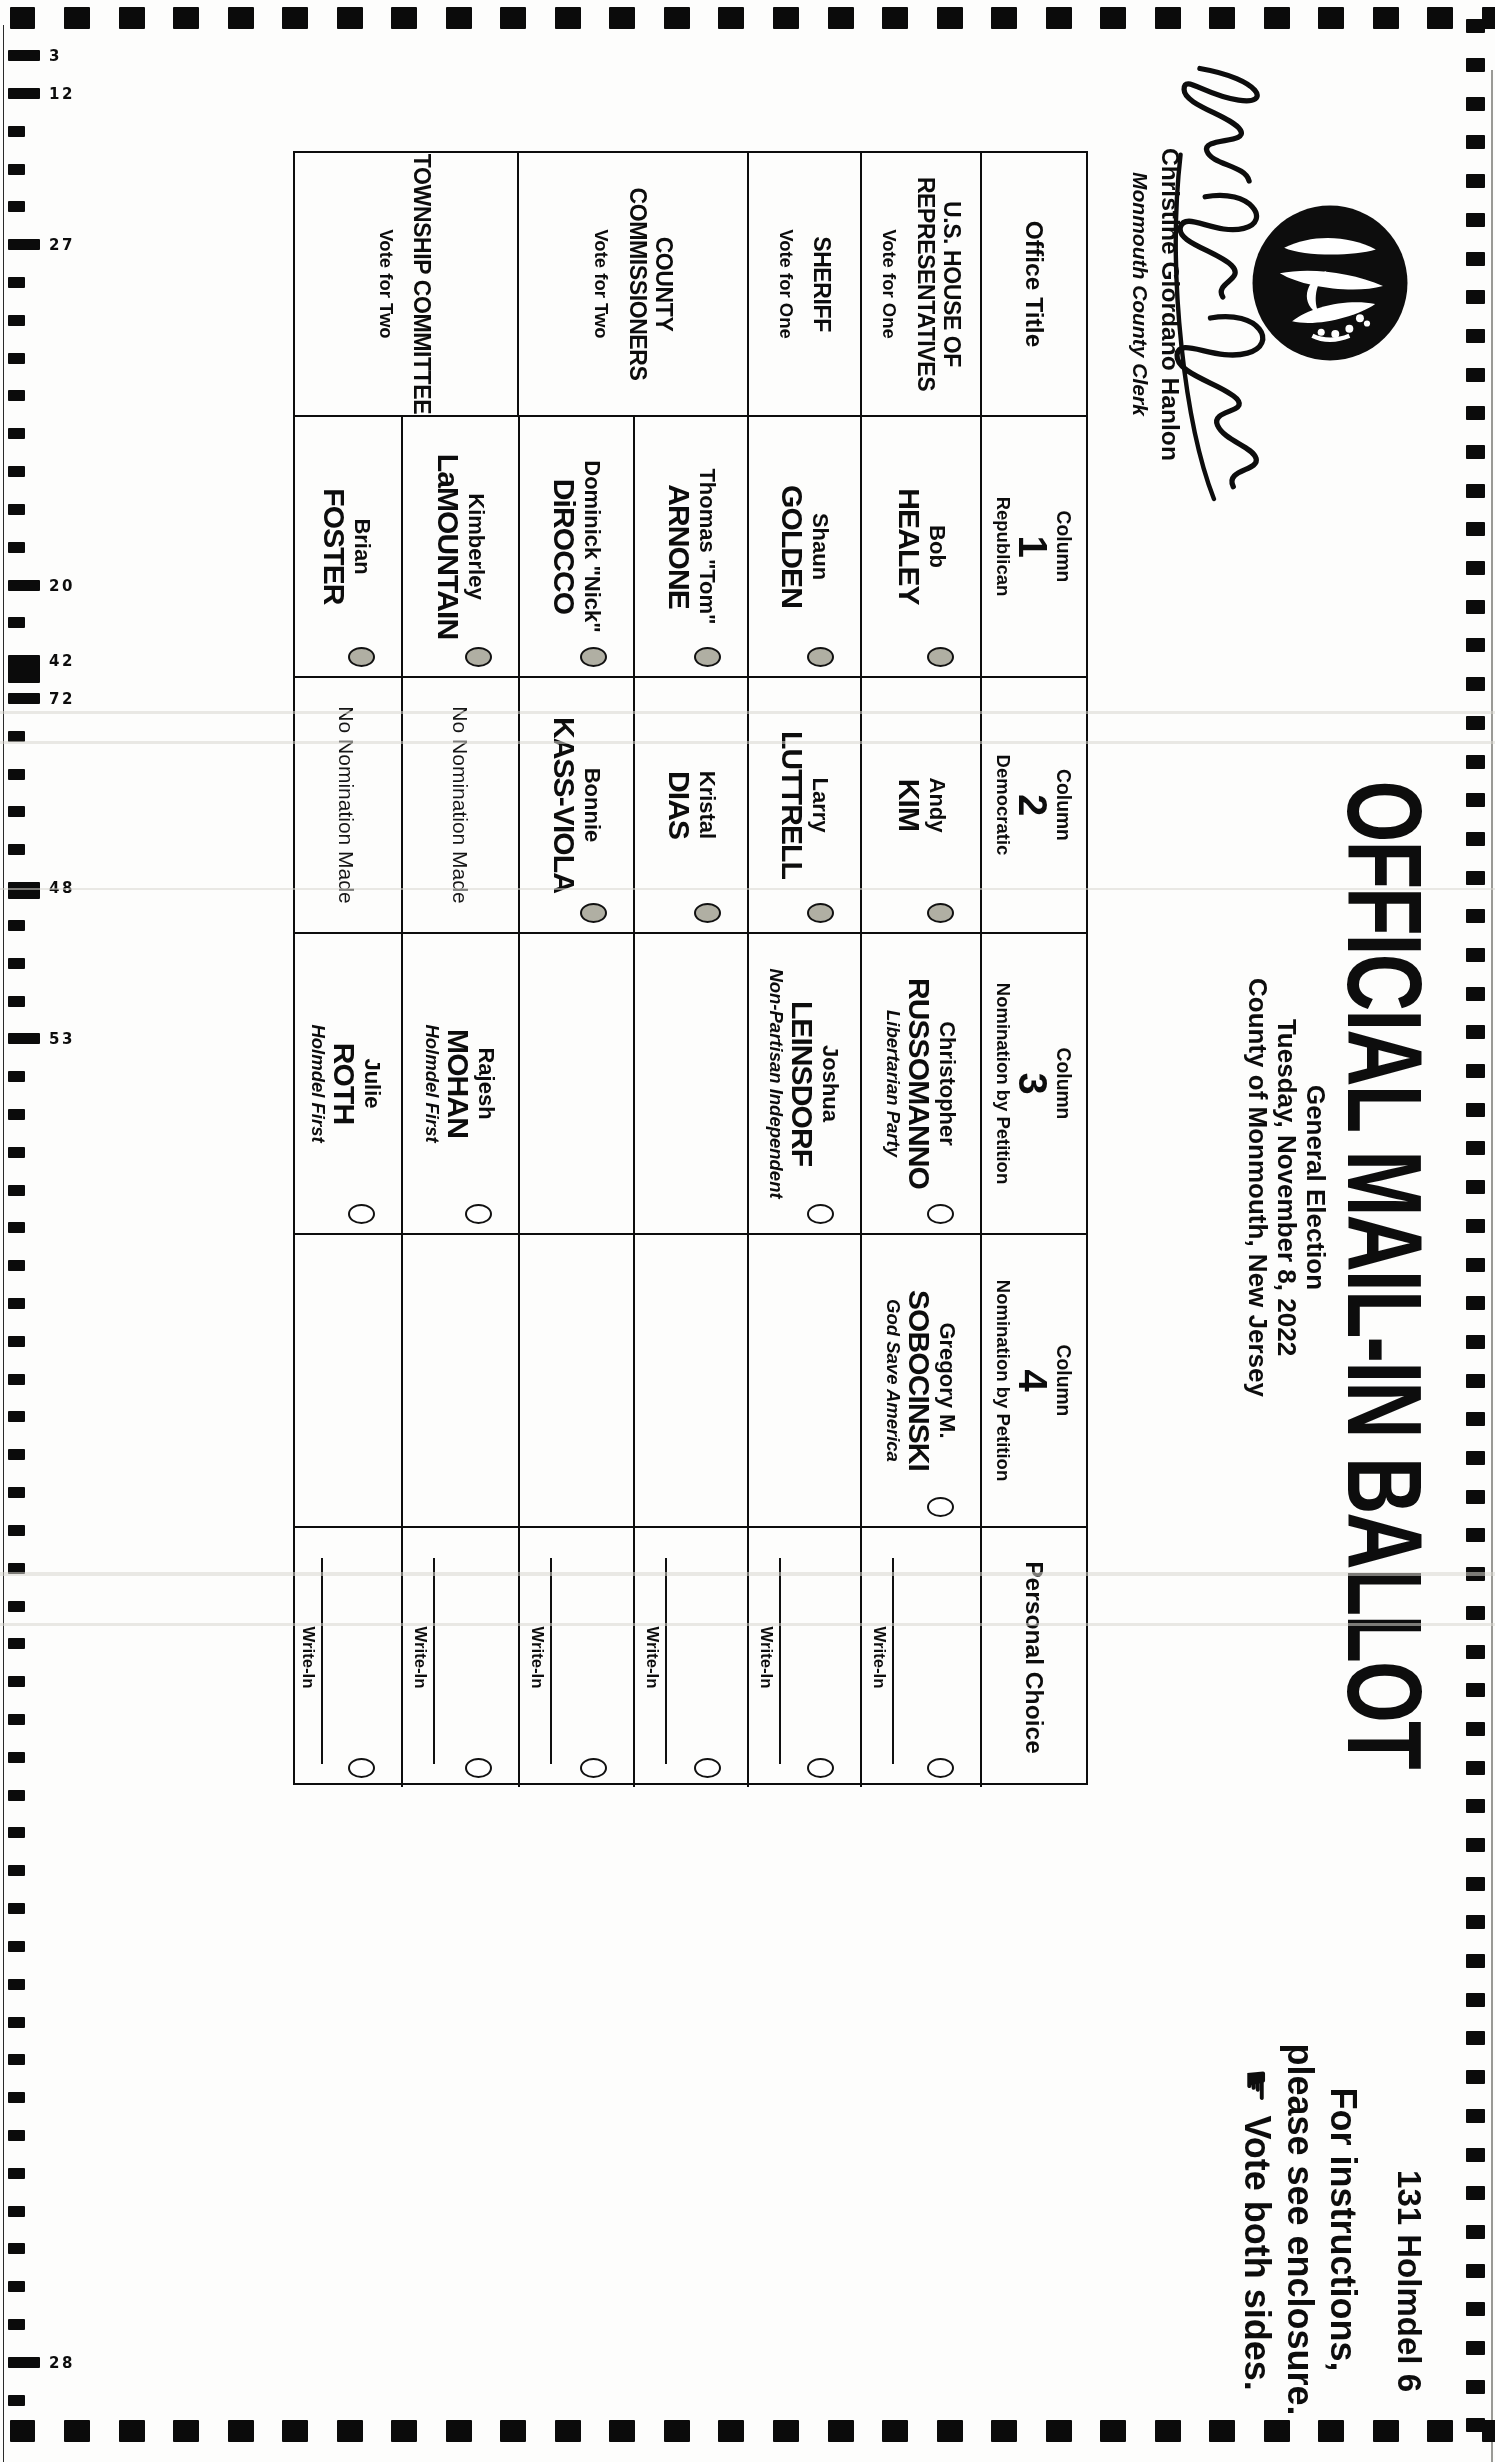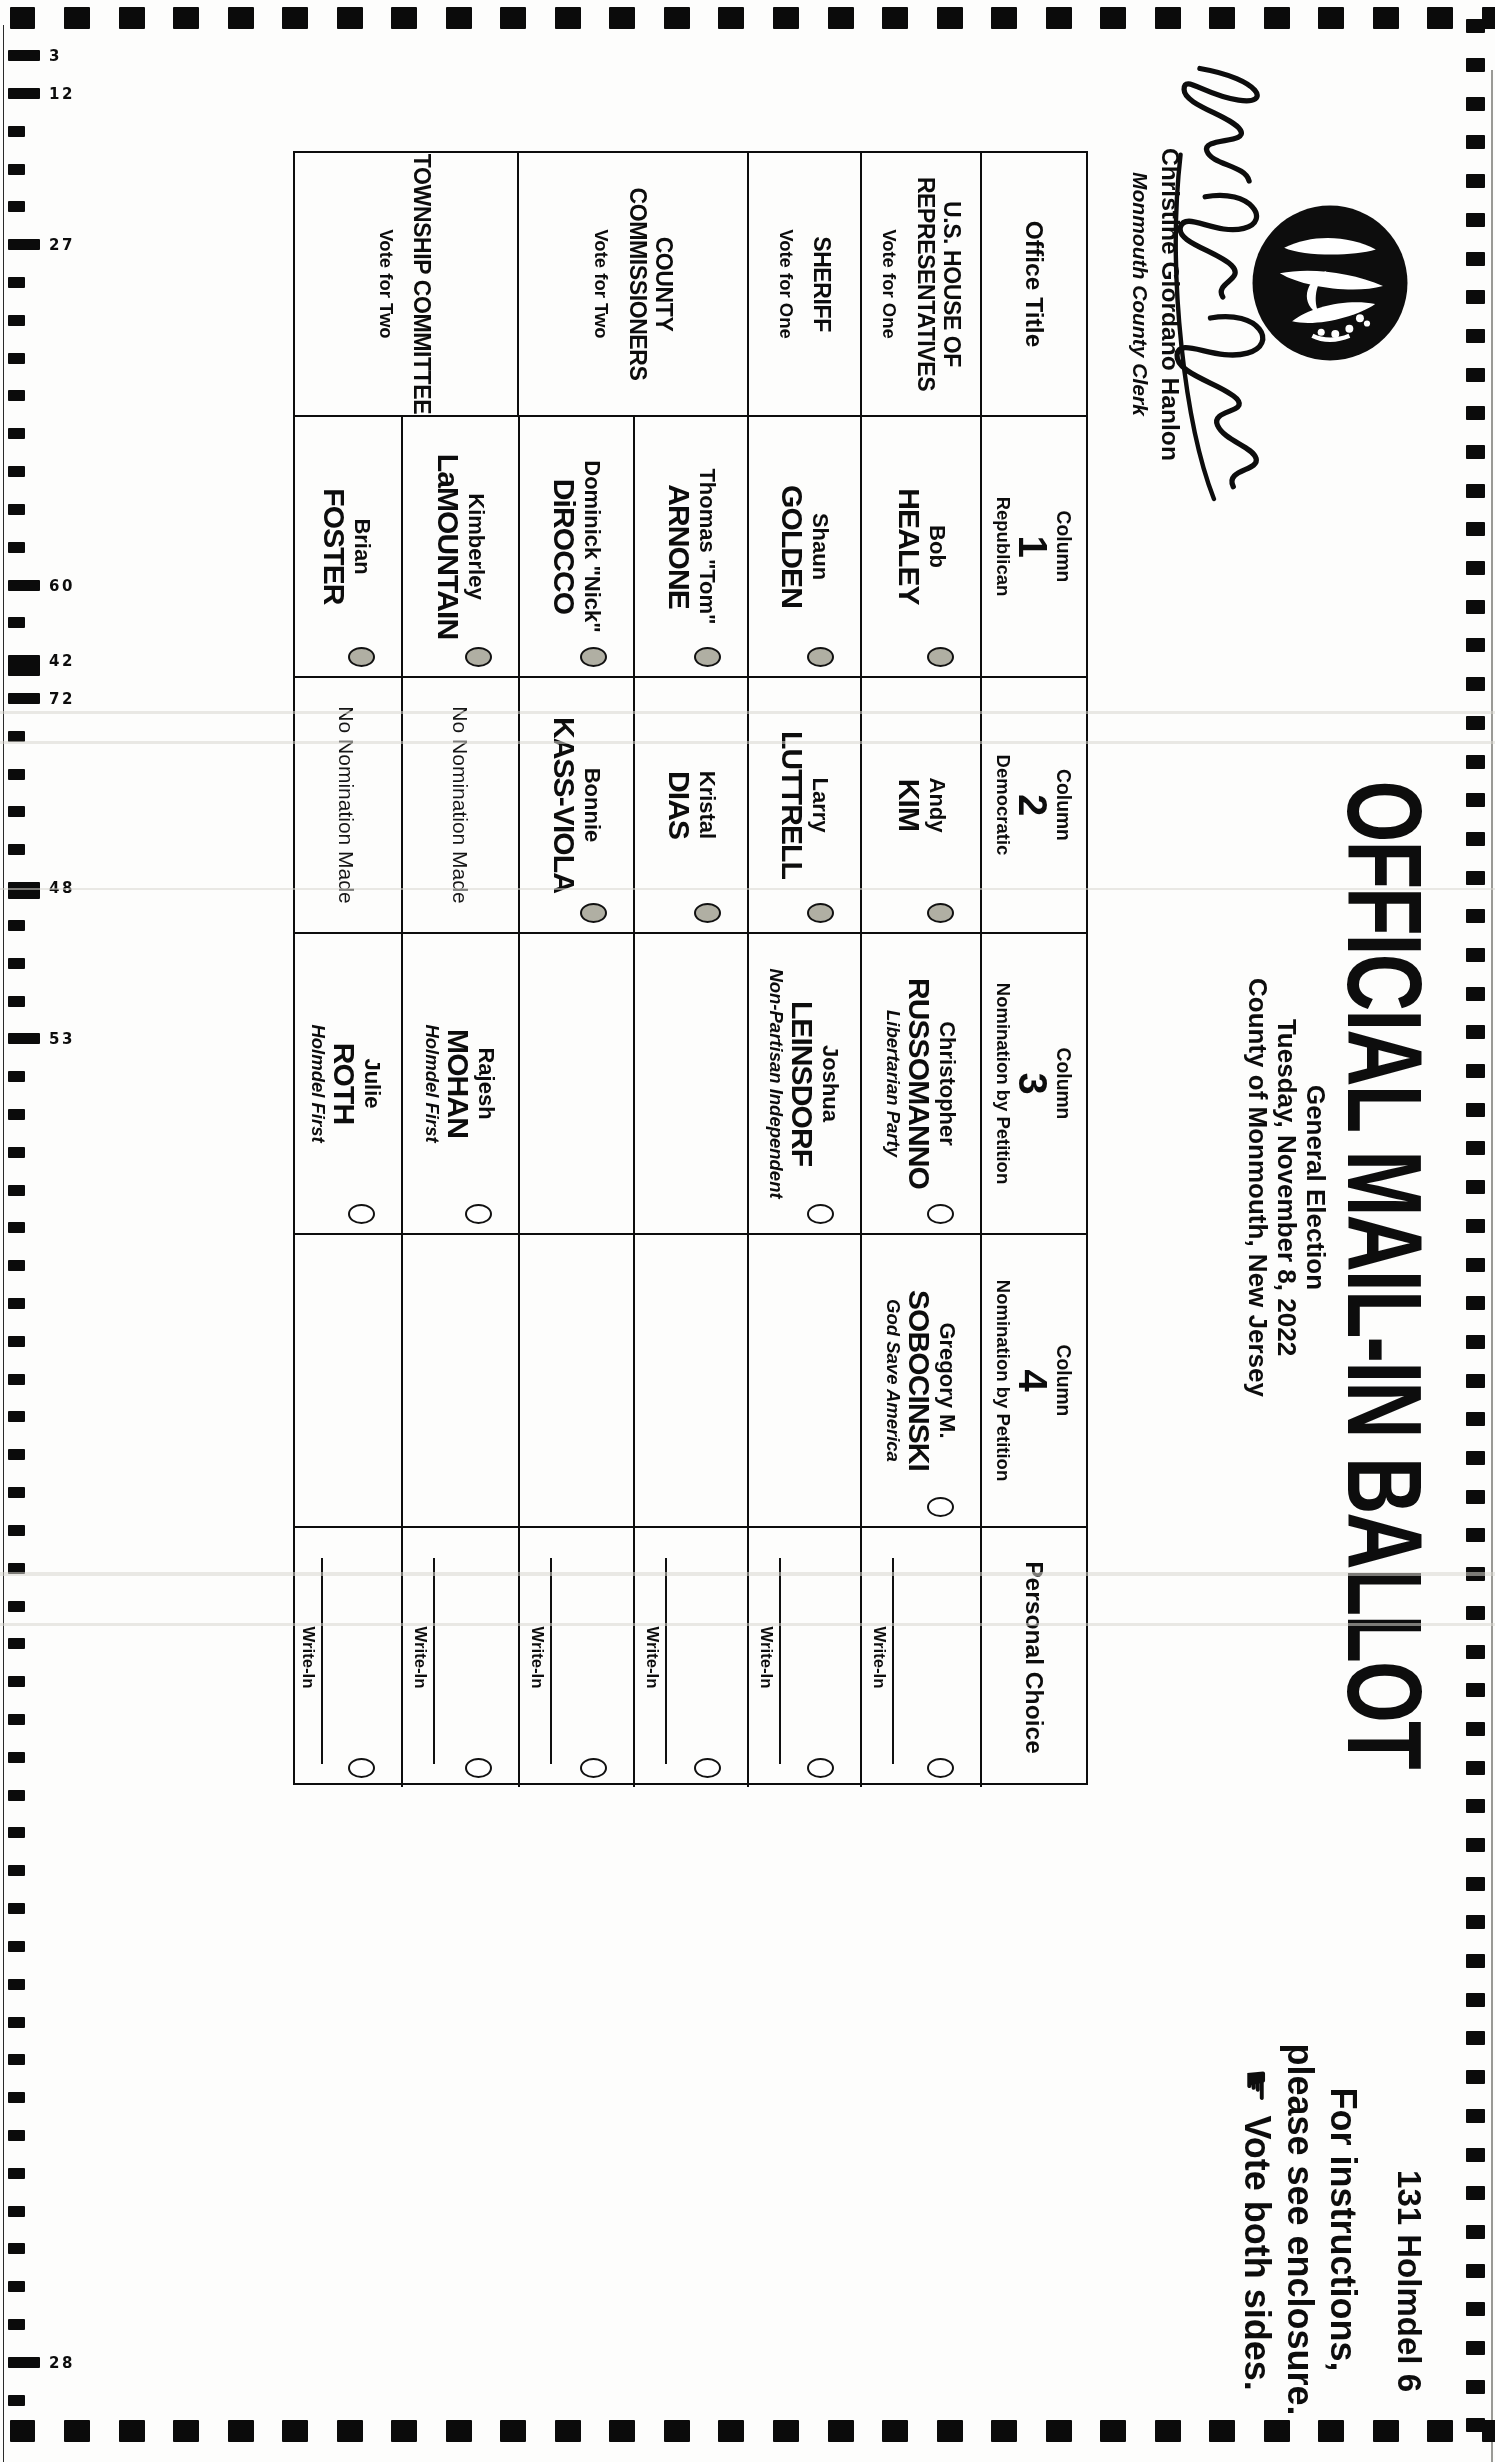--- a/index.html
+++ b/index.html
@@ -431,24 +431,24 @@
       </div>
       <div class="tmark" style="left: 8px; top: 277px; width: 16.7px; height: 11.4px;"></div>
       <div class="tmark" style="left: 8px; top: 315px; width: 16.7px; height: 11.4px;"></div>
       <div class="tmark" style="left: 8px; top: 353px; width: 16.7px; height: 11.4px;"></div>
       <div class="tmark" style="left: 8px; top: 390px; width: 16.7px; height: 11.4px;"></div>
       <div class="tmark" style="left: 8px; top: 428px; width: 16.7px; height: 11.4px;"></div>
       <div class="tmark" style="left: 8px; top: 466px; width: 16.7px; height: 11.4px;"></div>
       <div class="tmark" style="left: 8px; top: 504px; width: 16.7px; height: 11.4px;"></div>
       <div class="tmark" style="left: 8px; top: 542px; width: 16.7px; height: 11.4px;"></div>
       <div class="tmark" style="left: 8px; top: 580px; width: 32px; height: 11.4px;">
-        <span class="lmark-label">60</span>
+        <span class="lmark-label">20</span>
       </div>
       <div class="tmark" style="left: 8px; top: 617px; width: 16.7px; height: 11.4px;"></div>
-      <div class="tmark" style="left: 8px; top: 655px; width: 32px; height: 21px;">
+      <div class="tmark" style="left: 8px; top: 655px; width: 32px; height: 28px;">
         <span class="lmark-label">42</span>
       </div>
       <div class="tmark" style="left: 8px; top: 693px; width: 32px; height: 11.4px;">
         <span class="lmark-label">72</span>
       </div>
       <div class="tmark" style="left: 8px; top: 731px; width: 16.7px; height: 11.4px;"></div>
       <div class="tmark" style="left: 8px; top: 769px; width: 16.7px; height: 11.4px;"></div>
       <div class="tmark" style="left: 8px; top: 806px; width: 16.7px; height: 11.4px;"></div>
       <div class="tmark" style="left: 8px; top: 844px; width: 16.7px; height: 11.4px;"></div>
       <div class="tmark" style="left: 8px; top: 882px; width: 32px; height: 17px;">

